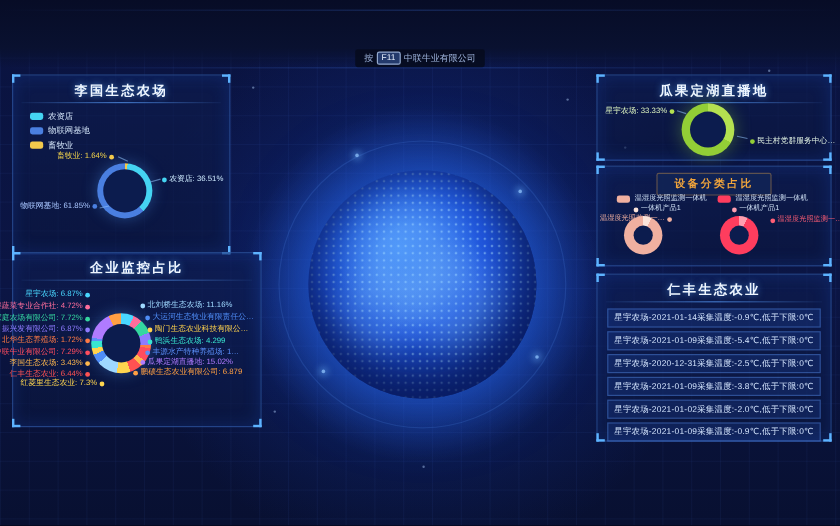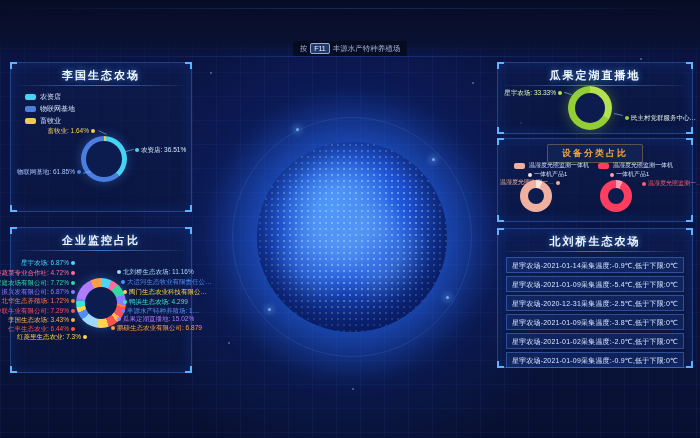--- a/index.html
+++ b/index.html
@@ -92,21 +92,21 @@
   <span class="star" style="left:352px;top:388px"></span>
   <span class="star" style="left:640px;top:58px"></span>
 
   <div class="hdr-band"></div>
   <div class="hdr-line" style="top:8px"></div>
   <div class="hdr-line" style="top:56px"></div>
   <div class="hint-pill">
     <div class="hint-inner">
       <span>按</span>
       <span class="keycap">F11</span>
-      <span>丰源水产特种养殖场</span>
+      <span>中联牛业有限公司</span>
     </div>
   </div>
 
   <div class="globe-glow"></div>
   <div class="globe-ring"></div>
   <div class="globe"></div>
   <span class="spark" style="left:296px;top:128px"></span>
   <span class="spark" style="left:432px;top:158px"></span>
   <span class="spark" style="left:268px;top:308px"></span>
   <span class="spark" style="left:446px;top:296px"></span>
@@ -141,21 +141,21 @@
       <span style="color: rgb(205, 234, 255);">农资店: 36.51%</span>
     </div>
     <div class="lead" style="left:114px;top:87px;width:9px;transform:rotate(-15deg)"></div>
     <div class="dlabel ra" style="left:4px;top:104px;width:66px">
       <span style="color: rgb(168, 198, 255);">物联网基地: 61.85%</span>
       <i class="dot" style="background: rgb(74, 127, 224);"></i>
     </div>
     <div class="lead" style="left:72px;top:109px;width:8px;transform:rotate(-12deg)"></div>
   </div>
 
-  <div class="panel" style="left:10px;top:227px;width:182px;height:146px">
+  <div class="panel" style="left:10px;top:210px;width:208px;height:146px">
     <span class="c tl"></span>
       <span class="c tr"></span>
       <span class="c bl"></span>
       <span class="c br"></span>
     <div class="ptitle">企业监控占比</div>
     <div class="pline"></div>
     <div class="donut d-ent" style="background: conic-gradient(rgb(73, 215, 255) 0deg, rgb(73, 215, 255) 24.73deg, rgb(255, 110, 156) 24.73deg, rgb(255, 110, 156) 41.72deg, rgb(53, 214, 160) 41.72deg, rgb(53, 214, 160) 69.5deg, rgb(143, 123, 255) 69.5deg, rgb(143, 123, 255) 94.23deg, rgb(255, 122, 69) 94.23deg, rgb(255, 122, 69) 100.42deg, rgb(255, 77, 94) 100.42deg, rgb(255, 77, 94) 126.66deg, rgb(255, 184, 77) 126.66deg, rgb(255, 184, 77) 139.01deg, rgb(255, 82, 82) 139.01deg, rgb(255, 82, 82) 162.19deg, rgb(255, 213, 79) 162.19deg, rgb(255, 213, 79) 188.46deg, rgb(159, 216, 255) 188.46deg, rgb(159, 216, 255) 228.63deg, rgb(79, 141, 247) 228.63deg, rgb(79, 141, 247) 247.35deg, rgb(255, 210, 77) 247.35deg, rgb(255, 210, 77) 259.59deg, rgb(57, 230, 208) 259.59deg, rgb(57, 230, 208) 275.06deg, rgb(91, 143, 249) 275.06deg, rgb(91, 143, 249) 281.18deg, rgb(176, 123, 255) 281.18deg, rgb(176, 123, 255) 335.24deg, rgb(255, 159, 67) 335.24deg, rgb(255, 159, 67) 360deg);"></div>
 
     <div class="dlabel ra" style="left:2px;top:30px;width:62px">
         <span style="color: rgb(73, 215, 255);">星宇农场: 6.87%</span>
@@ -280,21 +280,21 @@
       <span style="color: rgb(255, 94, 117);">温湿度光照监测一…</span>
     </div>
     <div class="donut d-dc" style="left: 102px; top: 41px; background: conic-gradient(rgb(255, 158, 176) 0deg, rgb(255, 158, 176) 25.2deg, rgb(255, 61, 94) 25.2deg, rgb(255, 61, 94) 360deg);"></div>
   </div>
 
   <div class="panel" style="left:497px;top:228px;width:196px;height:140px">
     <span class="c tl"></span>
       <span class="c tr"></span>
       <span class="c bl"></span>
       <span class="c br"></span>
-    <div class="ptitle">北刘桥生态农场</div>
+    <div class="ptitle">仁丰生态农业</div>
     <div class="pline"></div>
     <div>
       <div class="alarm-row" style="top:28px">星宇农场-2021-01-14采集温度:-0.9℃,低于下限:0℃</div>
       <div class="alarm-row" style="top:47px">星宇农场-2021-01-09采集温度:-5.4℃,低于下限:0℃</div>
       <div class="alarm-row" style="top:66px">星宇农场-2020-12-31采集温度:-2.5℃,低于下限:0℃</div>
       <div class="alarm-row" style="top:85px">星宇农场-2021-01-09采集温度:-3.8℃,低于下限:0℃</div>
       <div class="alarm-row" style="top:104px">星宇农场-2021-01-02采集温度:-2.0℃,低于下限:0℃</div>
       <div class="alarm-row" style="top:123px">星宇农场-2021-01-09采集温度:-0.9℃,低于下限:0℃</div>
     </div>
   </div>

